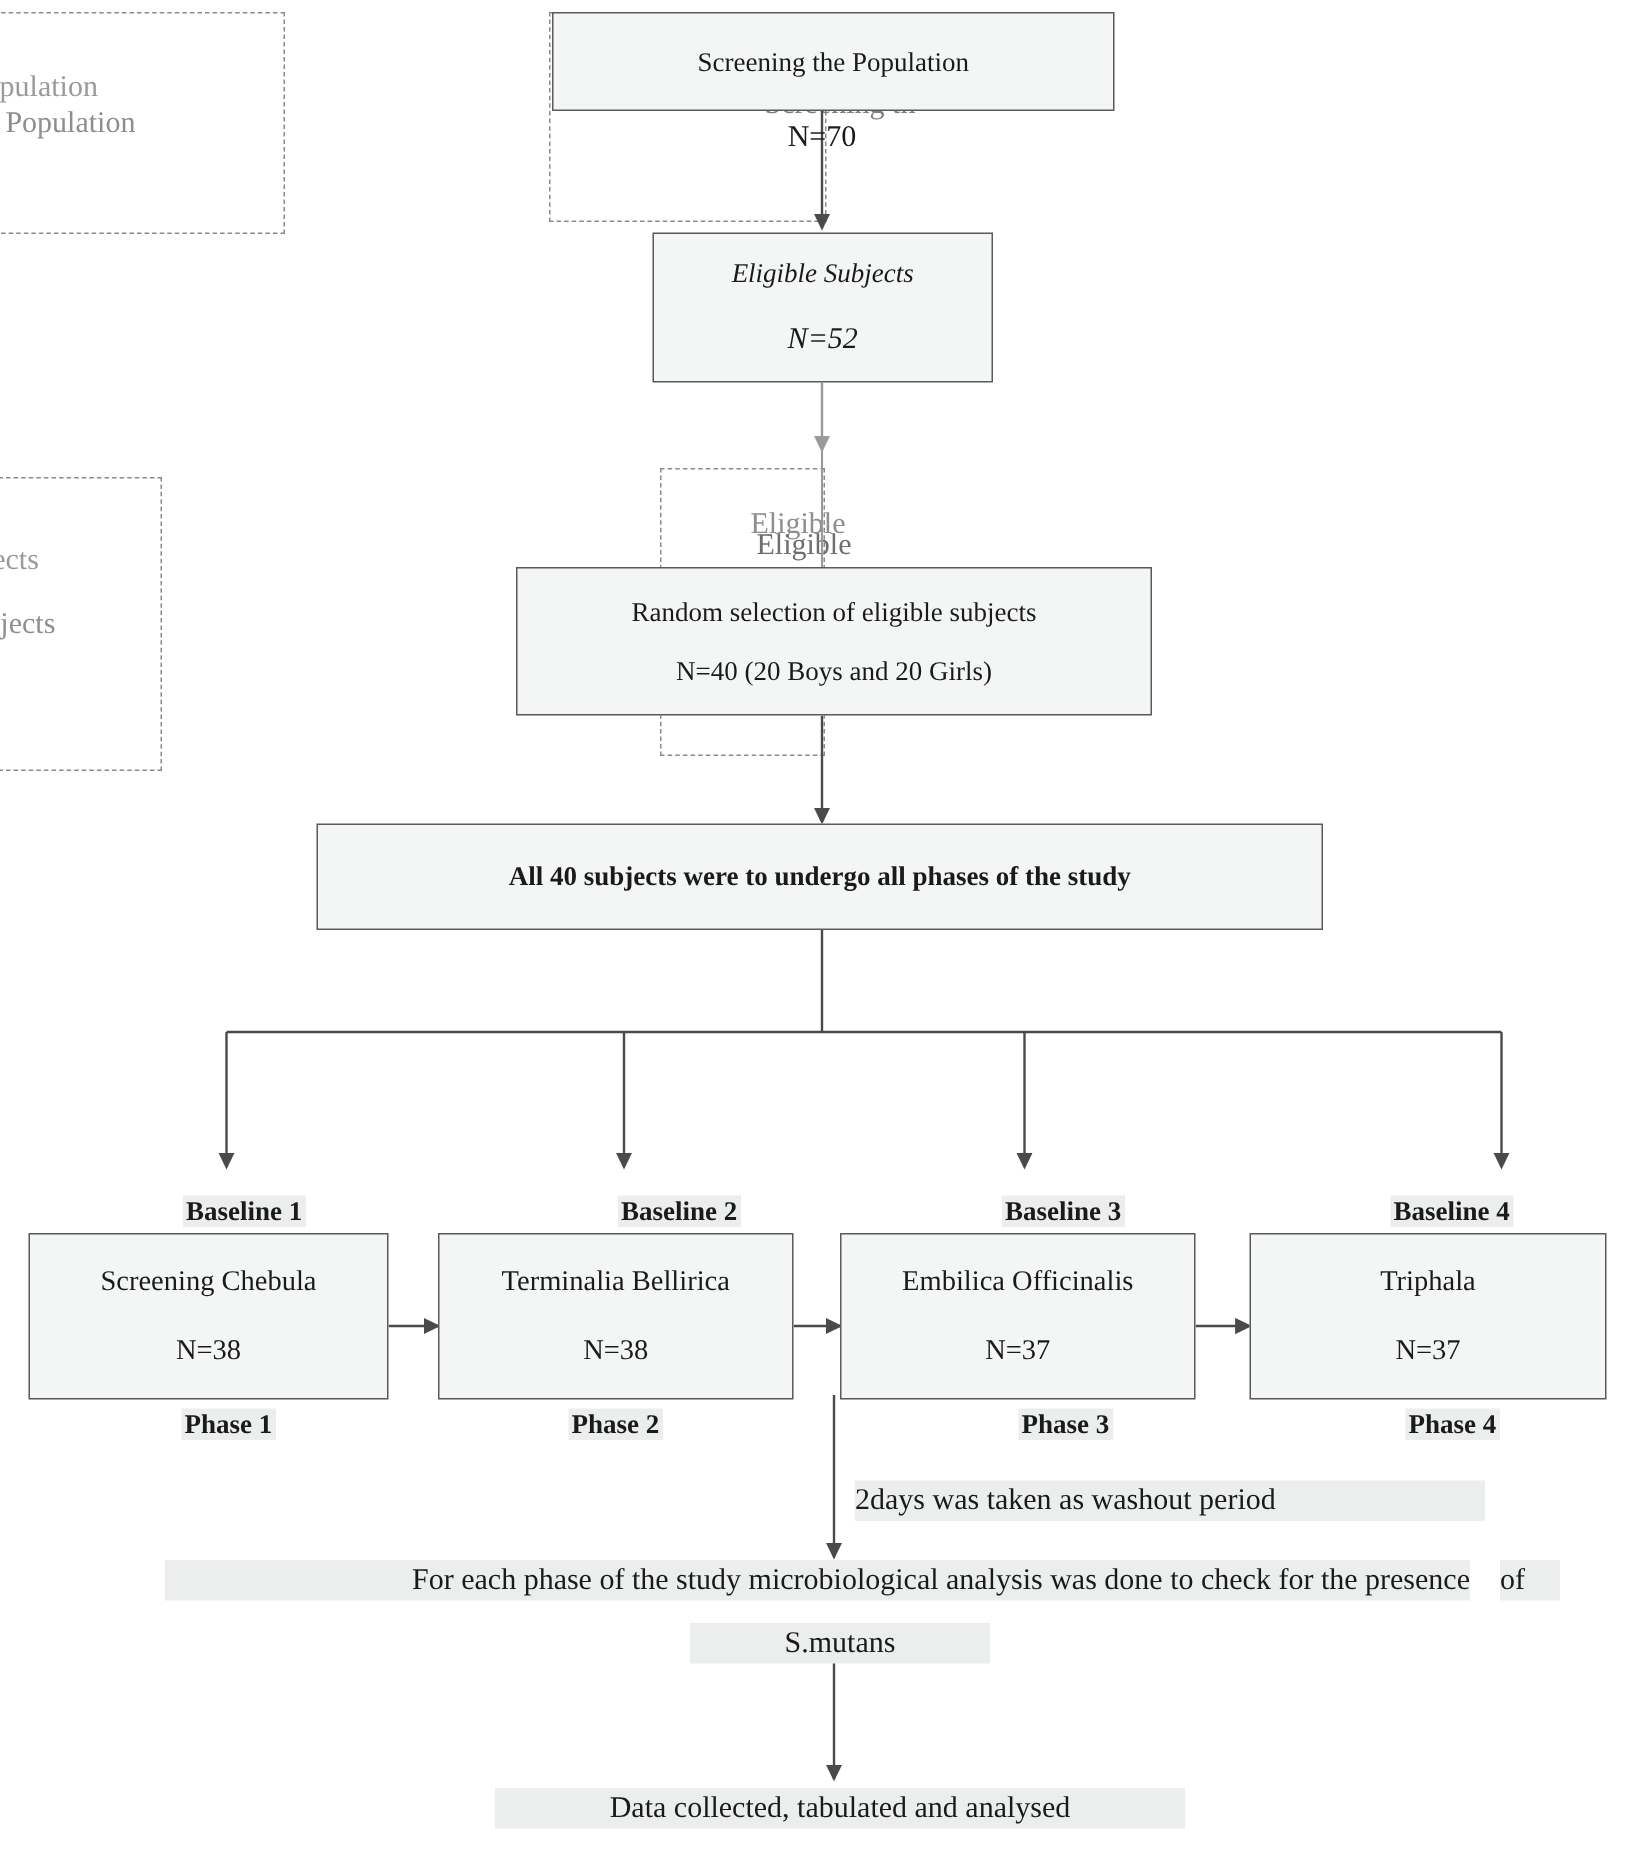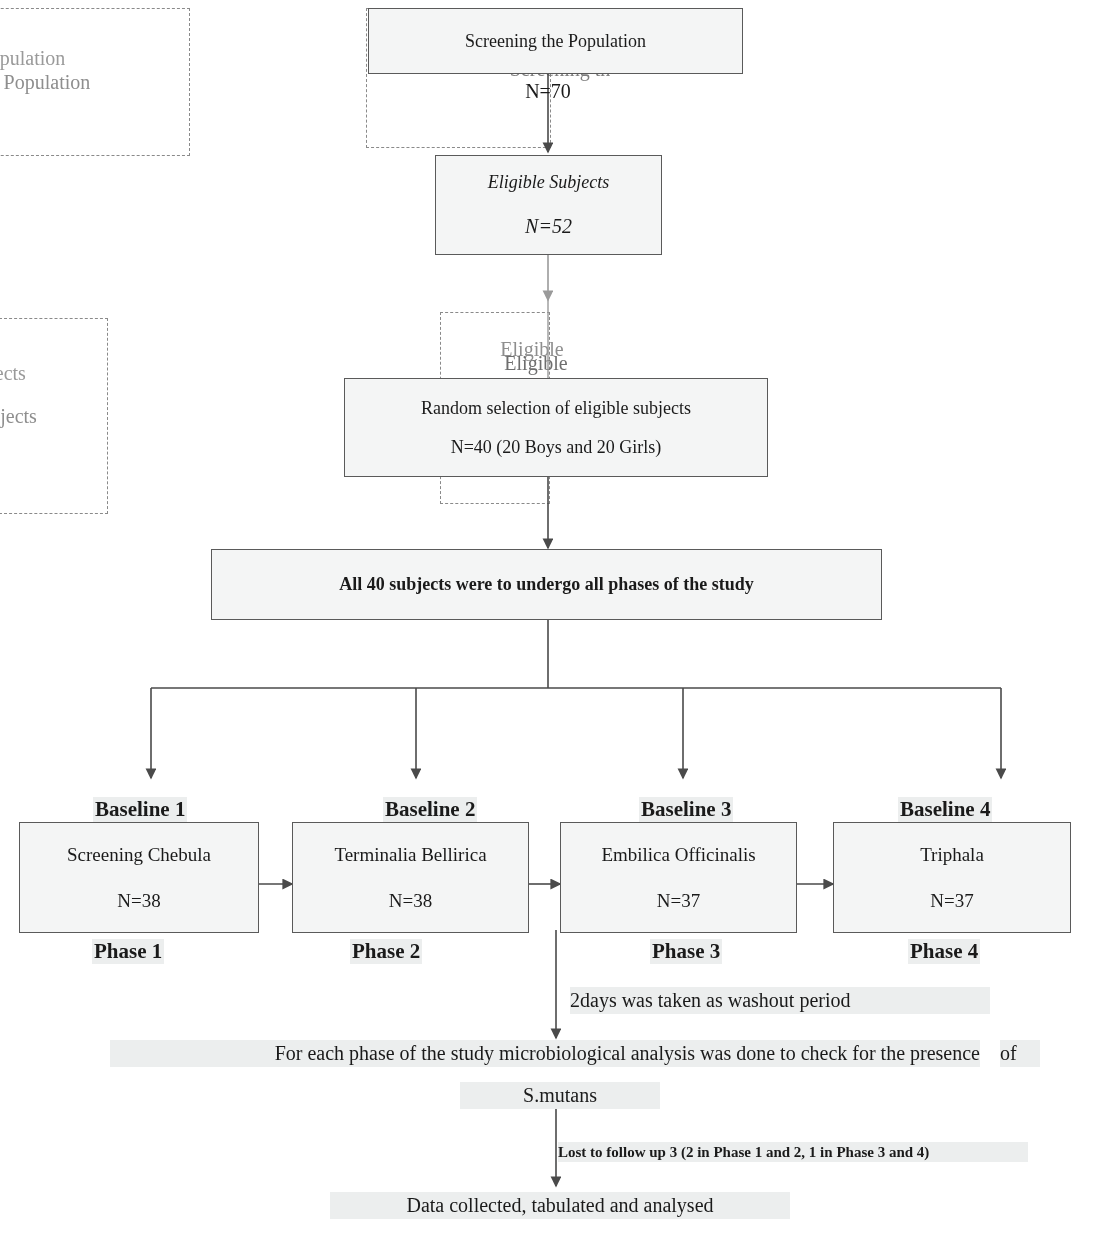--- a/index.html
+++ b/index.html
@@ -62,21 +62,21 @@
     position: absolute;
     left: 0;
     top: 0;
     width: 1099px;
     height: 1233px;
     pointer-events: none;
   }
   .f22 { font-size: 18px; }
   .f20 { font-size: 20px; }
   .f19 { font-size: 19px; }
-  .f18 { font-size: 21px; }
+  .f18 { font-size: 18px; margin-left: 29px; }
   .f15 { font-size: 15px; }
 </style>
 </head>
 <body>
 
 <div id="stage">
 
   <div class="ghost f20" style="left:-110px; top:8px; width:300px; height:148px;">
     <span class="line1">e Population</span>
   </div>
@@ -229,21 +229,18 @@
   <div class="plain f20" style="left:110px; top:1040px; width:870px; text-align:right; background:#eceeee;">
     <span>For each phase of the study microbiological analysis was done to check for the presence</span>
   </div>
   <div class="plain f20" style="left:1000px; top:1040px; width:40px; text-align:left; background:#eceeee;">
     <span>of</span>
   </div>
   <div class="plain f20" style="left:460px; top:1082px; width:200px; background:#eceeee;">
     <span>S.mutans</span>
   </div>
 
-  <div class="plain f15" style="left:558px; top:1142px; width:470px; text-align:left; font-weight:bold; background:#eceeee;">
-    <span>Lost to follow up 3 (2 in Phase 1 and 2, 1 in Phase 3 and 4)</span>
-  </div>
 
   <div class="plain f20" style="left:330px; top:1192px; width:460px; background:#eceeee;text-align:center;">
     <span>Data collected, tabulated and analysed</span>
   </div>
 
 </div>
 
 </body></html>

